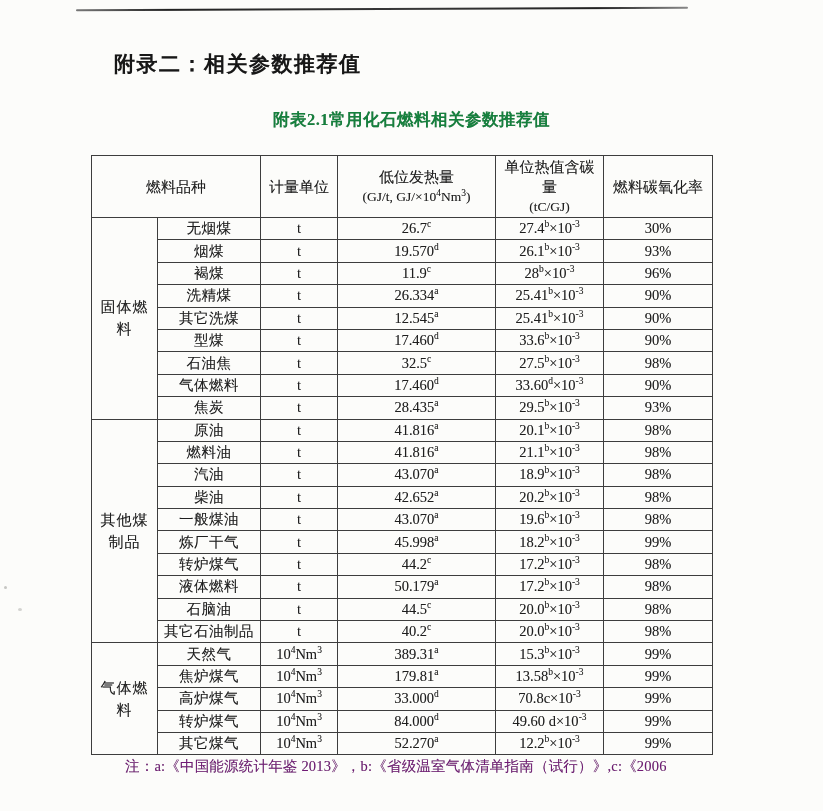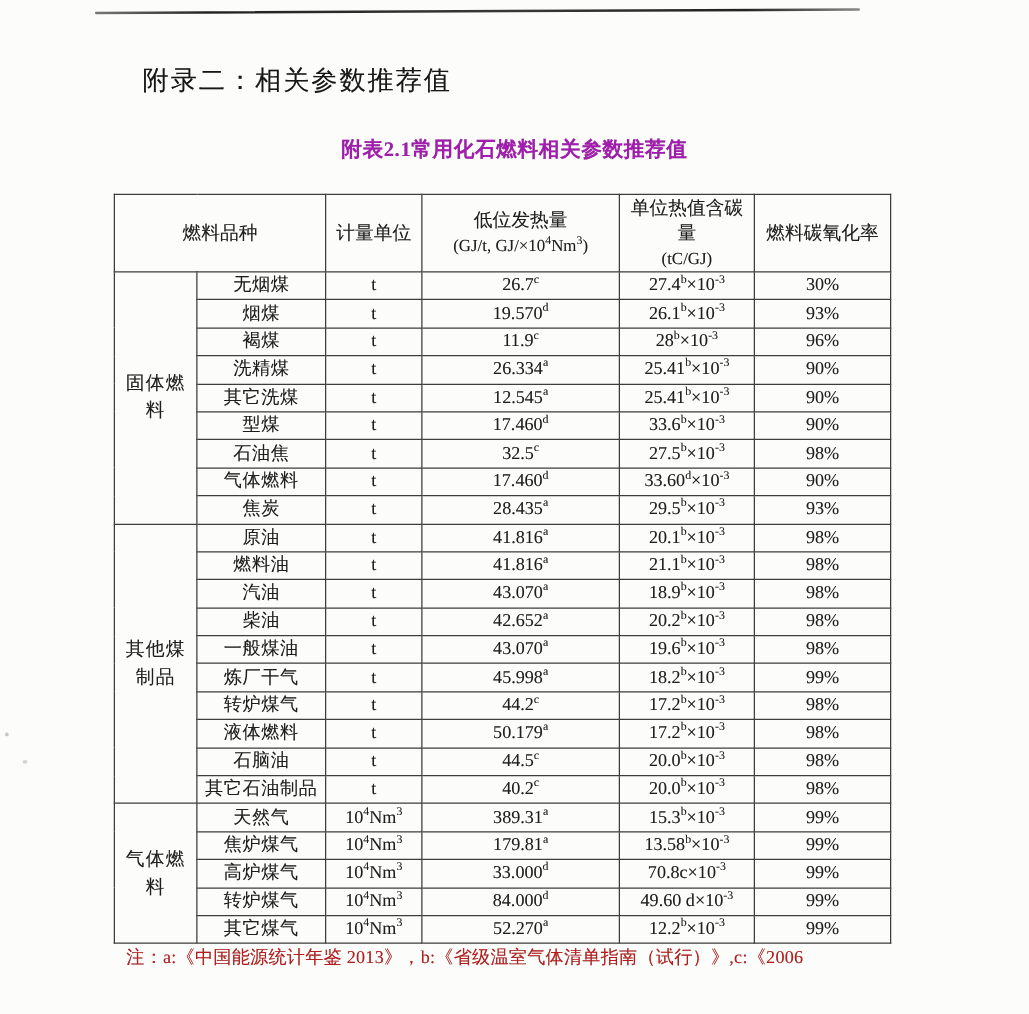--- a/index.html
+++ b/index.html
@@ -16,25 +16,25 @@
     position:absolute;left:76px;top:8px;width:612px;height:2px;
     background:linear-gradient(90deg,#777,#222 15%,#383838 55%,#222 85%,#888);
     transform:rotate(-.25deg);border-radius:1px;
   }
   .dot{position:absolute;border-radius:50%;}
   .dot1{left:4px;top:586px;width:3px;height:3px;background:#c6c6c3;}
   .dot2{left:18px;top:608px;width:4px;height:3px;background:#d3d3d0;}
   
   .page-title{
     position:absolute;left:114px;top:50px;
-    font-size:21px;font-weight:normal;letter-spacing:1.5px;color:#171717;
+    font-size:21px;font-weight:bold;letter-spacing:1.5px;color:#171717;
   }
   .table-caption{
     position:absolute;left:0;top:109px;width:823px;text-align:center;
-    font-size:16.5px;font-weight:bold;letter-spacing:.5px;color:#a21caf;
+    font-size:16.5px;font-weight:bold;letter-spacing:.5px;color:#15803d;
   }
   
   table.fuel{
     position:absolute;left:91px;top:155px;width:621px;
     border-collapse:collapse;table-layout:fixed;
   }
   .fuel th,.fuel td{
     border:1.6px solid #3d3d3d;
     text-align:center;vertical-align:middle;
     padding:0 2px;overflow:hidden;
@@ -45,22 +45,22 @@
   .fuel tbody tr{height:22.4px;}
   .fuel tbody td{font-size:14.5px;line-height:19px;white-space:nowrap;}
   .fuel td.cat{
     font-size:15px;line-height:22px;letter-spacing:1px;
     padding:0 7px;white-space:normal;word-break:break-all;
   }
   .fuel td.fuel-name{letter-spacing:.5px;}
   sup{font-size:9.5px;line-height:0;vertical-align:super;}
   
   .footnote{
-    position:absolute;left:101px;top:756px;width:655px;
-    font-size:14.5px;line-height:21.5px;letter-spacing:.2px;color:#b91c1c;
+    position:absolute;left:125px;top:756px;width:655px;
+    font-size:14.5px;line-height:21.5px;letter-spacing:.2px;color:#701a75;
   }
 </style>
 </head>
 <body>
 
 <div class="page">
 
   <div class="scan-line"></div>
   <div class="dot dot1"></div>
   <div class="dot dot2"></div>

